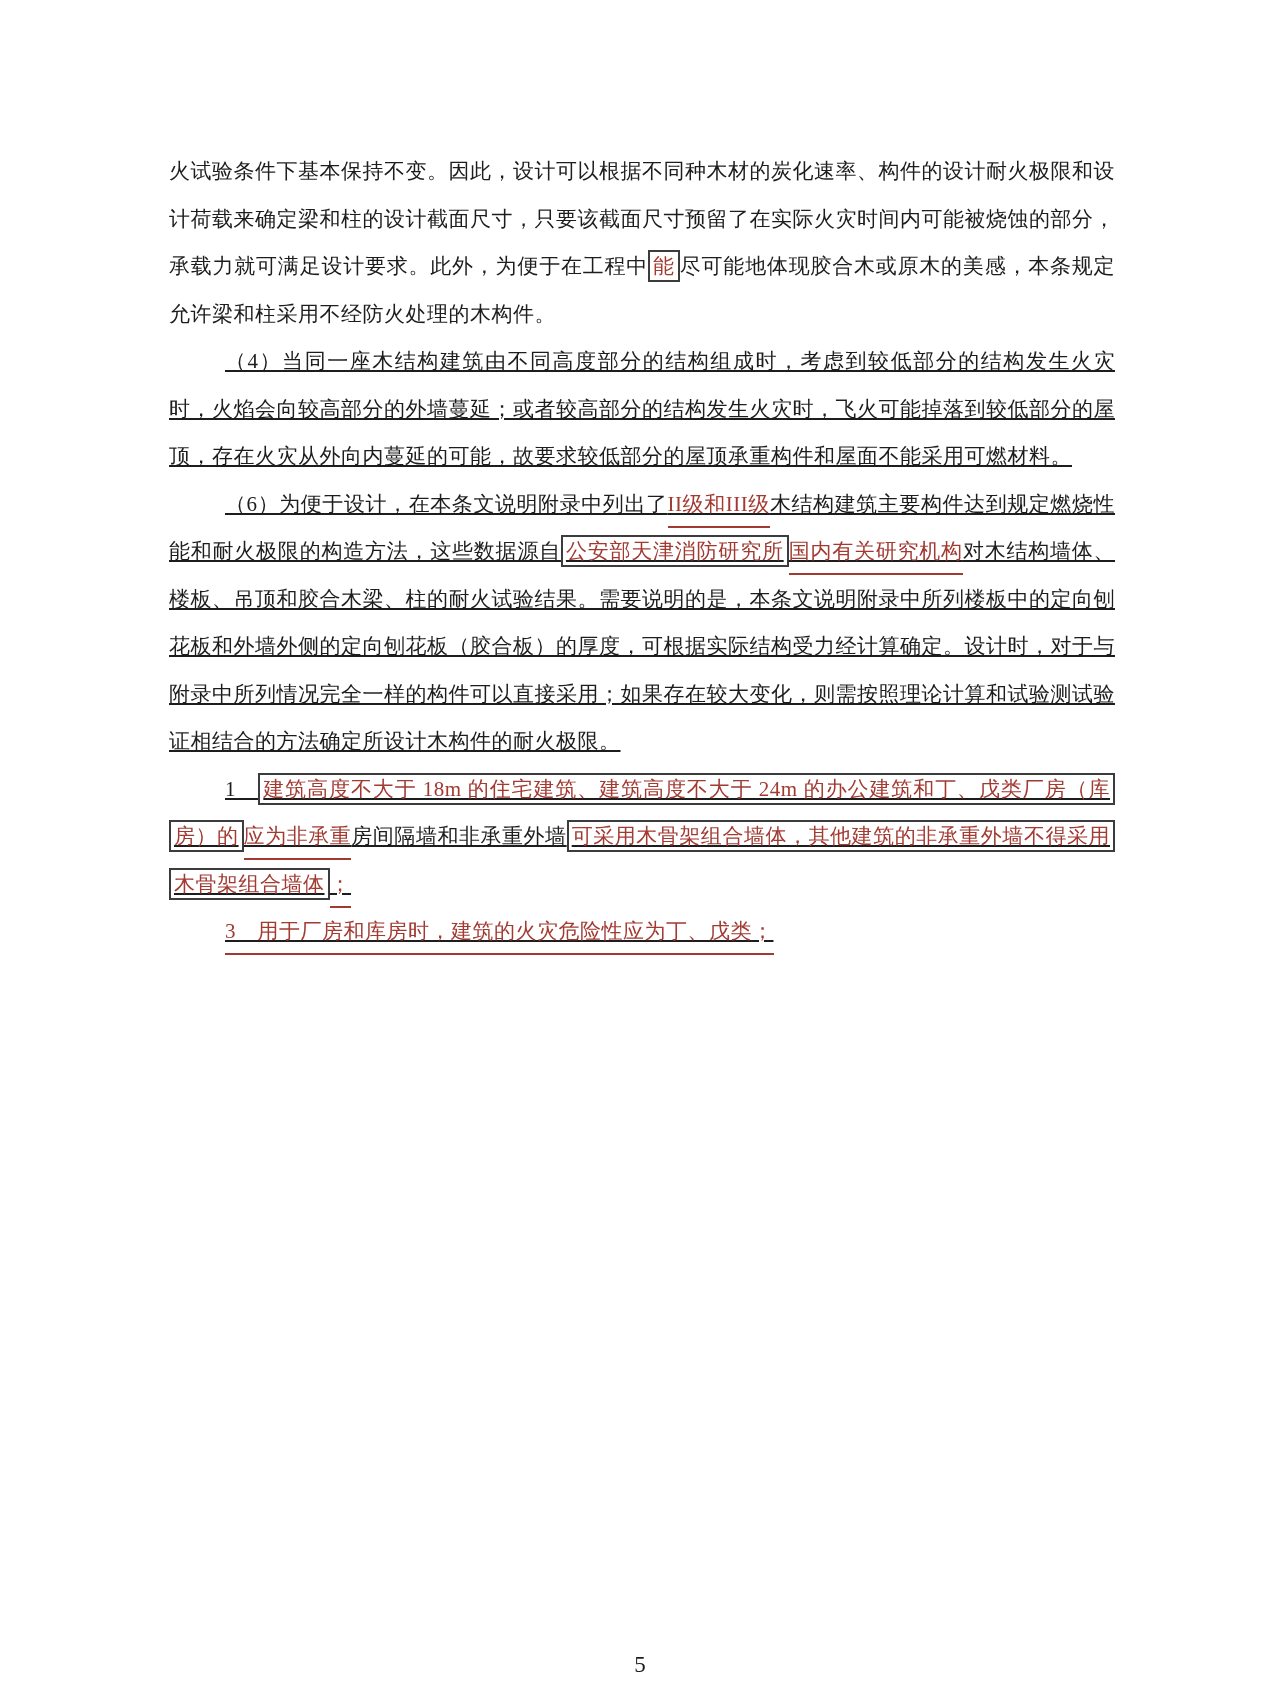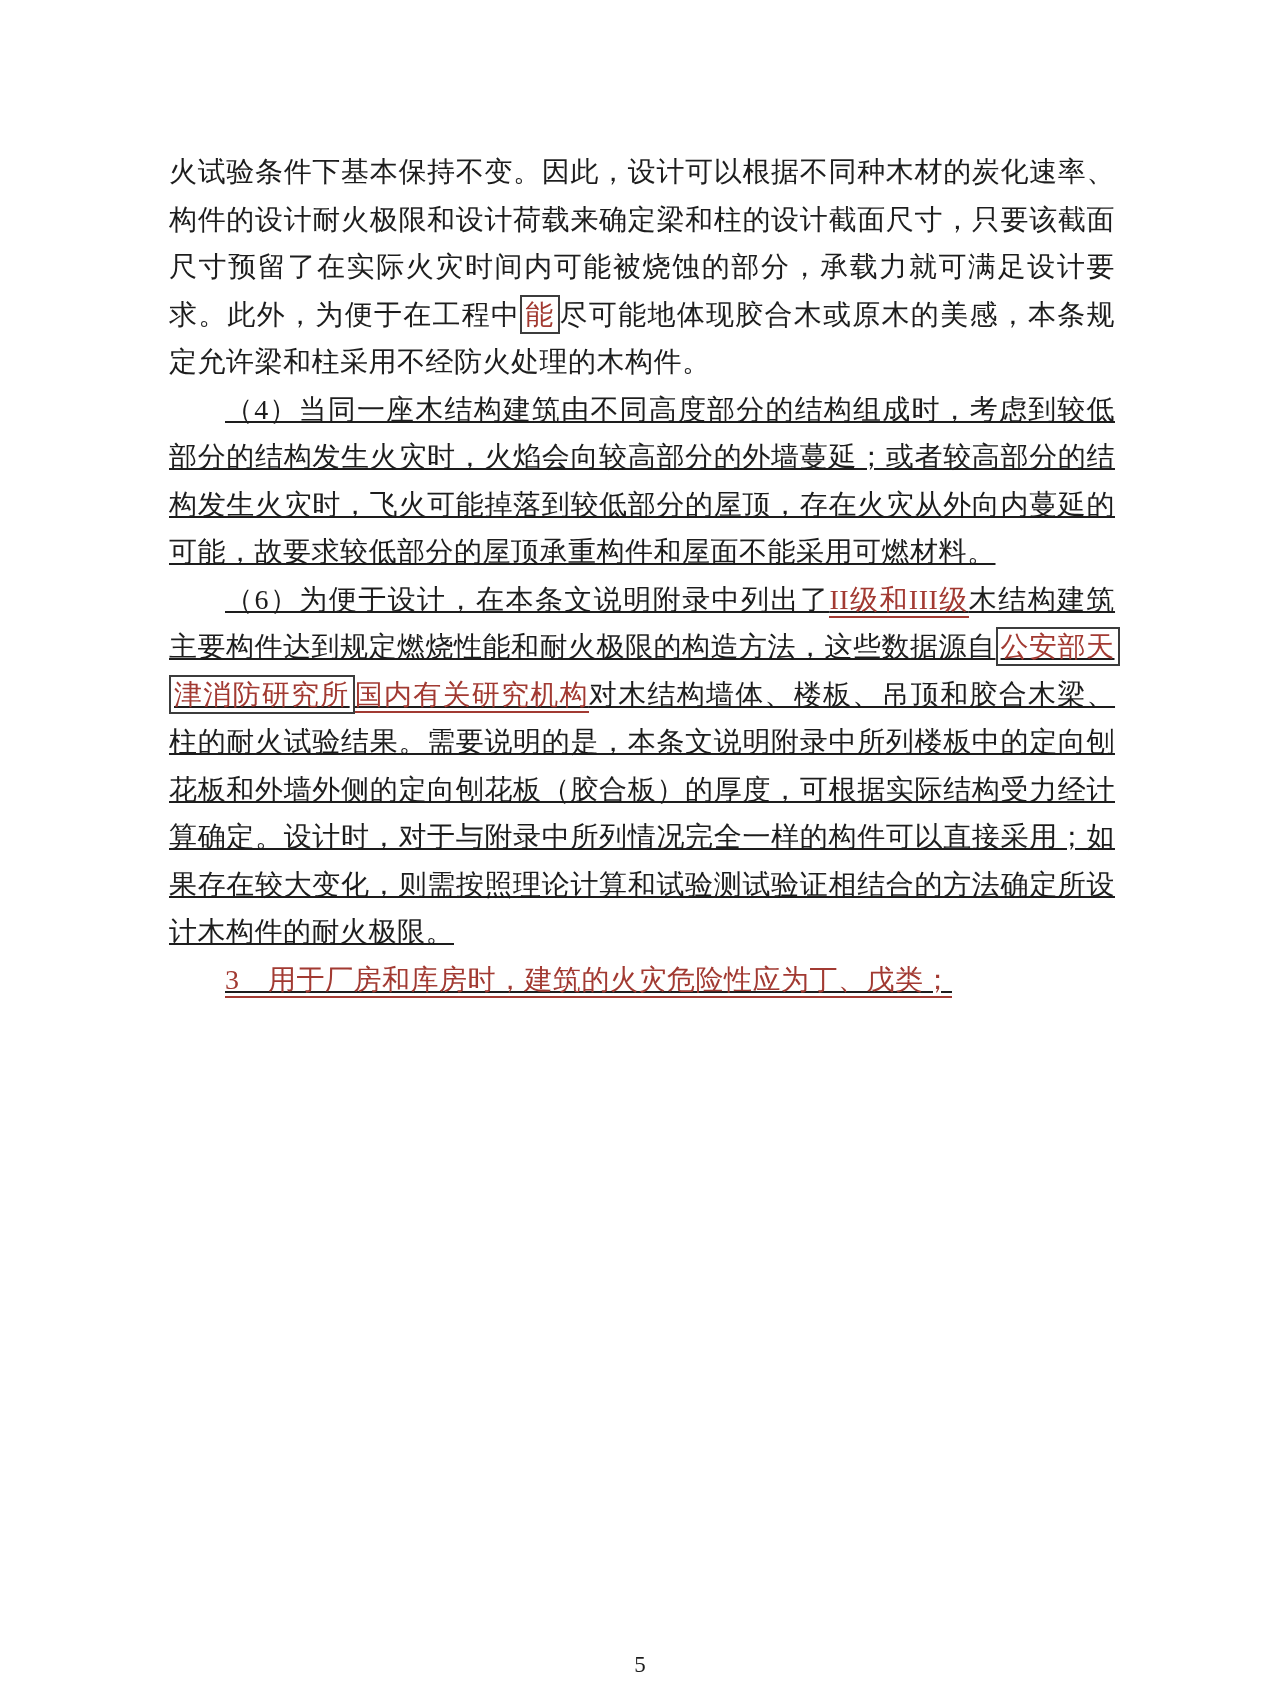--- a/index.html
+++ b/index.html
@@ -13,34 +13,34 @@
     overflow: hidden;
   }
   .doc-body {
     position: absolute;
     left: 169px;
     top: 148px;
     width: 946px;
   }
   .doc-body p {
     margin: 0;
-    font-size: 28px;
+    font-size: 21px;
     line-height: 47.5px;
     text-align: justify;
     text-justify: inter-ideograph;
     letter-spacing: 0.5px;
   }
   .doc-body p.indent { text-indent: 56px; text-decoration: underline; }
   
   .seg-n { color: #1d1d1d; }
   
   .seg-i {
     color: var(--ins-red);
     border-bottom: 2px solid var(--ins-red);
-    padding-bottom: 1px;
+    padding-bottom: 10px;
   }
   
   .seg-dr {
     color: var(--ins-red);
     border: 2px solid var(--box-border);
     padding: 2px 3px;
     box-decoration-break: clone;
     -webkit-box-decoration-break: clone;
   }
   
@@ -65,16 +65,17 @@
   }
 </style>
 </head>
 <body>
 
 <div class="page">
   <div class="doc-body">
       <p><span class="seg-n">火试验条件下基本保持不变。因此，设计可以根据不同种木材的炭化速率、构件的设计耐火极限和设计荷载来确定梁和柱的设计截面尺寸，只要该截面尺寸预留了在实际火灾时间内可能被烧蚀的部分，承载力就可满足设计要求。此外，为便于在工程中</span><span class="seg-dr">能</span><span class="seg-n">尽可能地体现胶合木或原木的美感，本条规定允许梁和柱采用不经防火处理的木构件。</span></p>
       <p class="indent"><span class="seg-n">（4）当同一座木结构建筑由不同高度部分的结构组成时，考虑到较低部分的结构发生火灾时，火焰会向较高部分的外墙蔓延；或者较高部分的结构发生火灾时，飞火可能掉落到较低部分的屋顶，存在火灾从外向内蔓延的可能，故要求较低部分的屋顶承重构件和屋面不能采用可燃材料。</span></p>
       <p class="indent"><span class="seg-n">（6）为便于设计，在本条文说明附录中列出了</span><span class="seg-i">II级和III级</span><span class="seg-n">木结构建筑主要构件达到规定燃烧性能和耐火极限的构造方法，这些数据源自</span><span class="seg-dr">公安部天津消防研究所</span><span class="seg-i">国内有关研究机构</span><span class="seg-n">对木结构墙体、楼板、吊顶和胶合木梁、柱的耐火试验结果。需要说明的是，本条文说明附录中所列楼板中的定向刨花板和外墙外侧的定向刨花板（胶合板）的厚度，可根据实际结构受力经计算确定。设计时，对于与附录中所列情况完全一样的构件可以直接采用；如果存在较大变化，则需按照理论计算和试验测试验证相结合的方法确定所设计木构件的耐火极限。</span></p>
+      <p class="indent"><span class="seg-n">1　</span><span class="seg-dr">建筑高度不大于 18m 的住宅建筑、建筑高度不大于 24m 的办公建筑和丁、戊类厂房（库房）的</span><span class="seg-i">应为非承重</span><span class="seg-n">房间隔墙和非承重外墙</span><span class="seg-dr">可采用木骨架组合墙体，其他建筑的非承重外墙不得采用木骨架组合墙体</span><span class="seg-i">；</span></p>
       <p class="indent"><span class="seg-i">3　用于厂房和库房时，建筑的火灾危险性应为丁、戊类；</span></p>
     </div>
   <div class="page-number">5</div>
 </div>
 
 </body></html>

